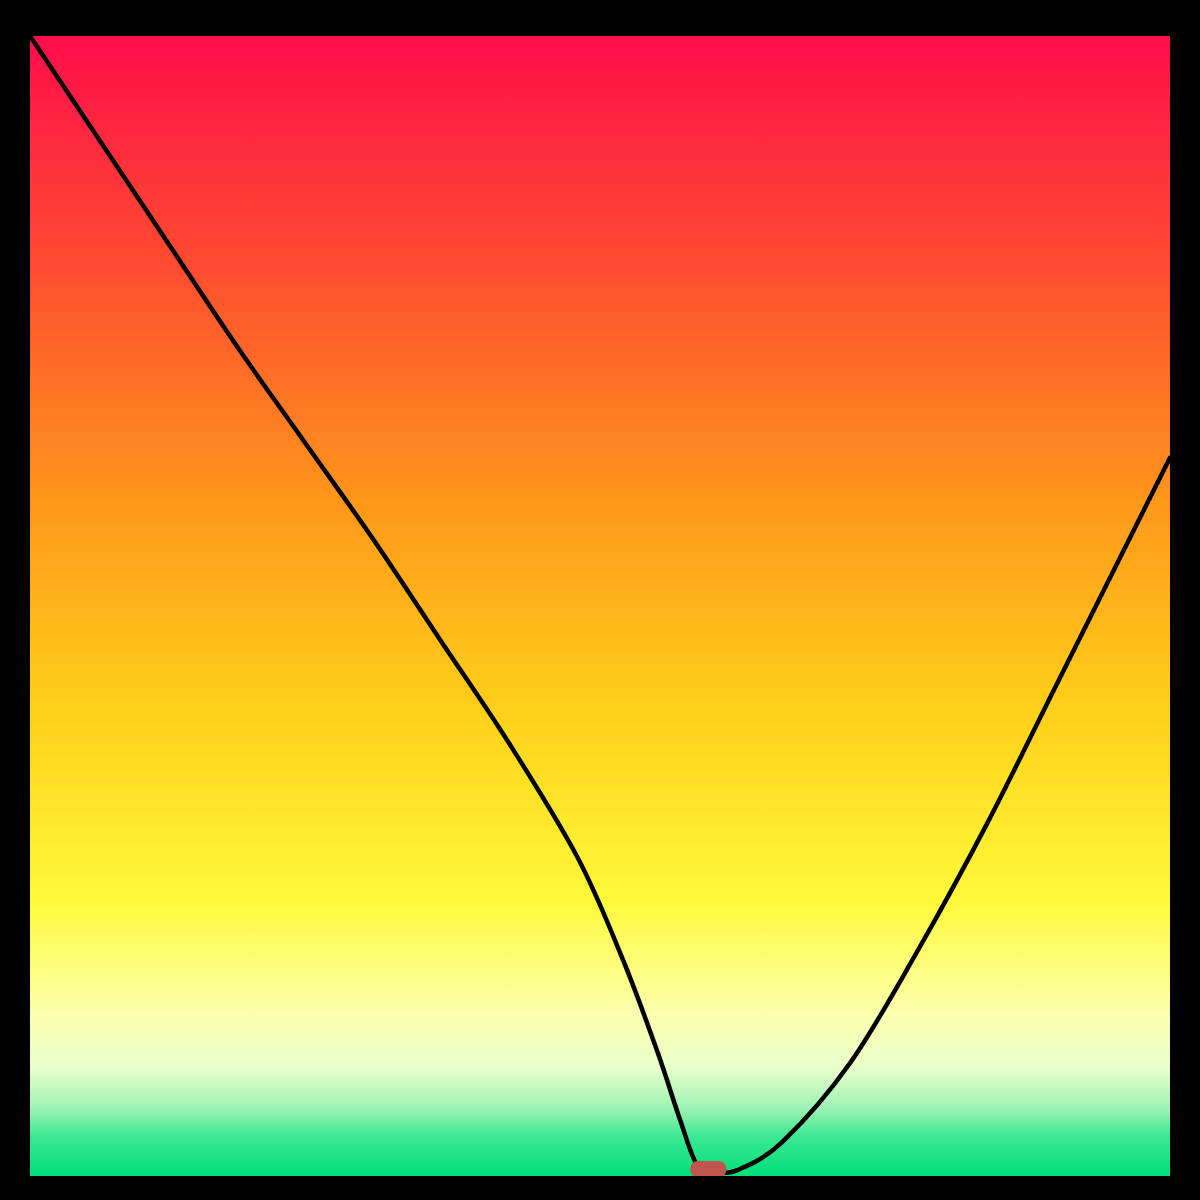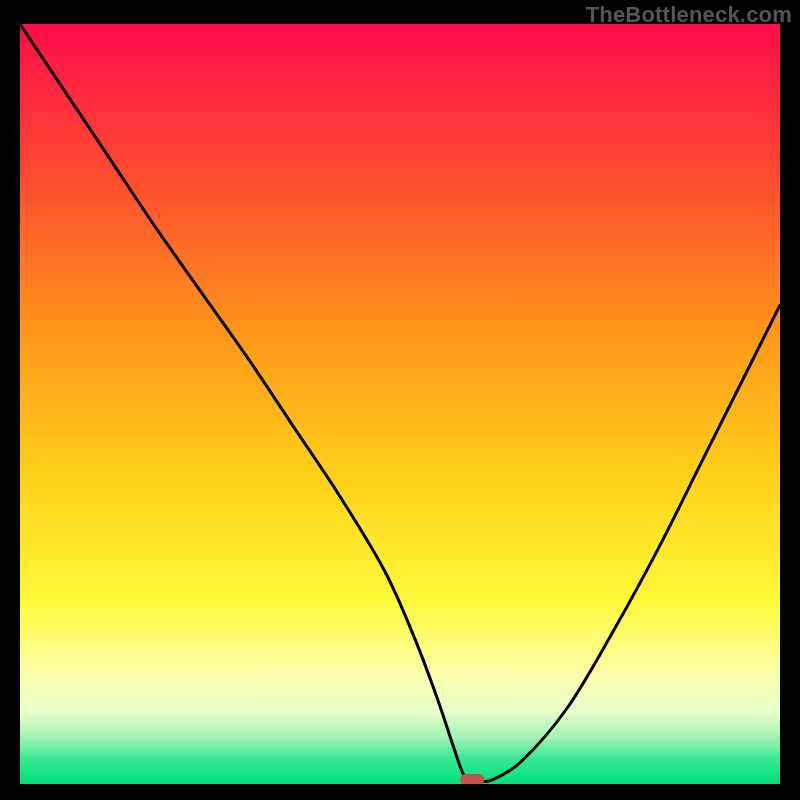--- a/index.html
+++ b/index.html
@@ -32,21 +32,20 @@
     top: 24px;
     width: 760px;
     height: 760px;
     display: block;
   }
 </style>
 </head>
 <body>
 
 <div class="frame">
-  <div class="watermark">TheBottleneck.com</div>
 
   <svg class="plot" viewBox="0 0 760 760" preserveAspectRatio="none">
     <defs>
       <linearGradient id="bg-grad" x1="0" y1="0" x2="0" y2="1">
       <stop offset="0%" stop-color="#ff0d4a"></stop>
           <stop offset="20%" stop-color="#ff4b30"></stop>
           <stop offset="42%" stop-color="#ff9b1a"></stop>
           <stop offset="60%" stop-color="#ffd21a"></stop>
           <stop offset="76%" stop-color="#fff93a"></stop>
           <stop offset="86%" stop-color="#fbffb0"></stop>

